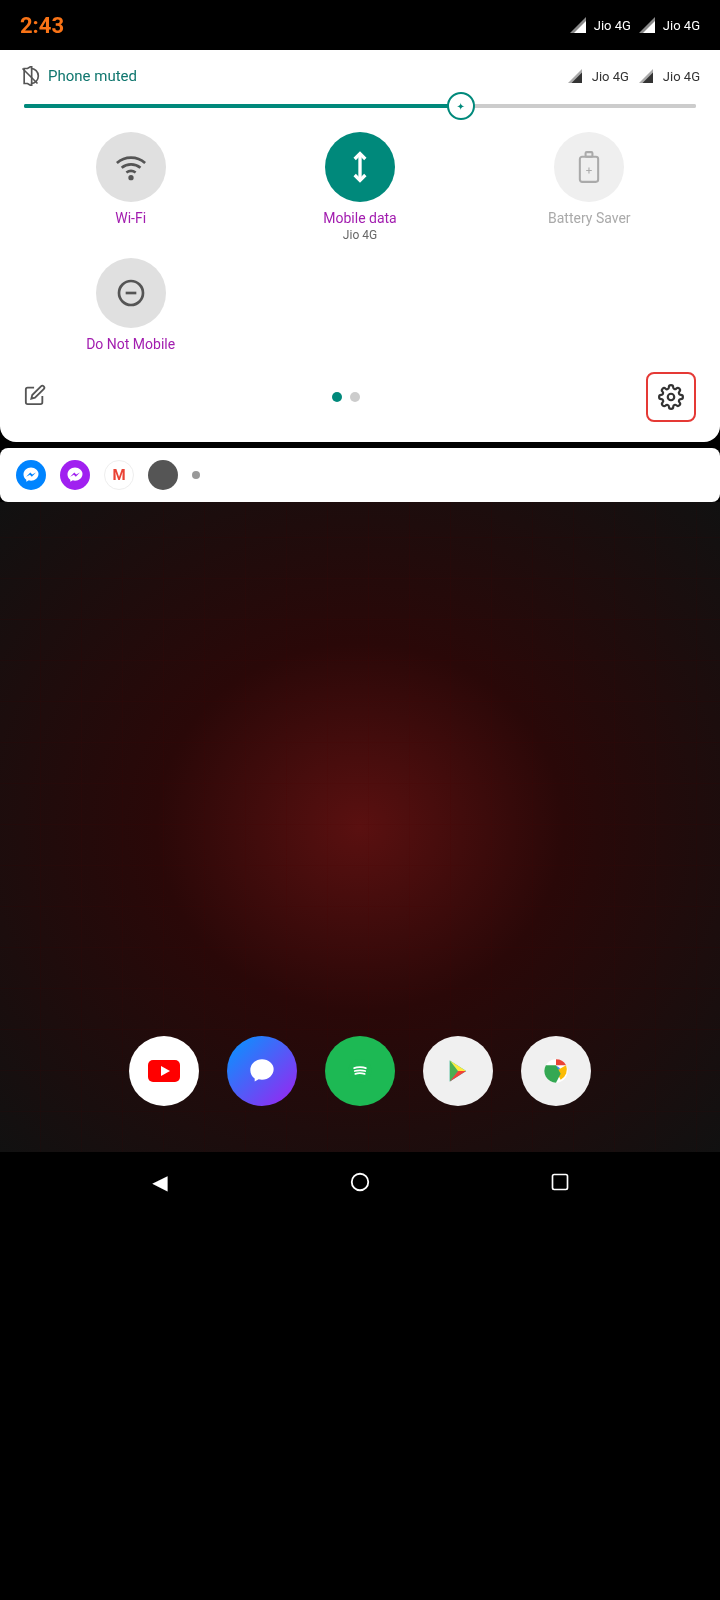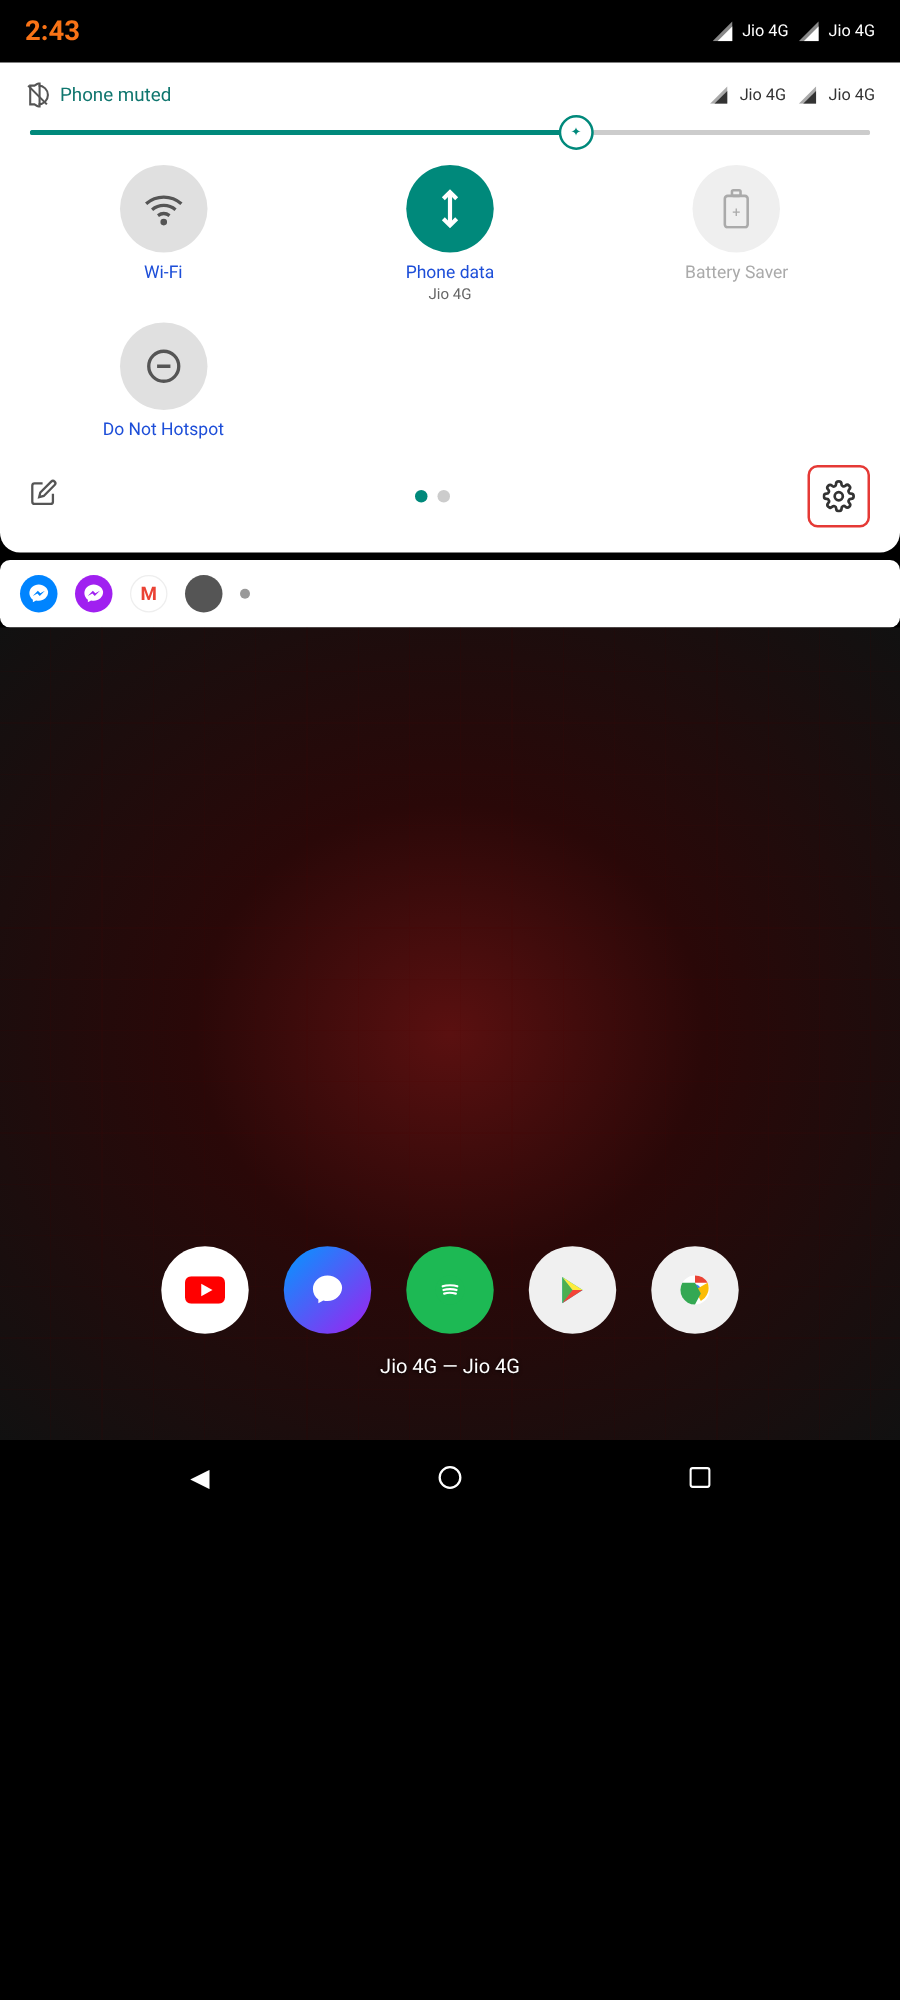--- a/index.html
+++ b/index.html
@@ -133,21 +133,21 @@
     .qs-tile-icon.active {
       background: #00897B;
       color: #fff;
     }
     .qs-tile-icon.disabled {
       background: #efefef;
       color: #aaa;
     }
     .qs-tile-label {
       font-size: 14px;
-      color: #1d4ed8;
+      color: #a21caf;
       text-align: center;
     }
     .qs-tile-sublabel {
       font-size: 12px;
       color: #666;
       text-align: center;
       margin-top: -6px;
     }
     .qs-tile-label.dimmed {
       color: #aaa;
@@ -371,21 +371,21 @@
     </div>
 
     <div class="qs-tile">
       <div class="qs-tile-icon active">
         <svg width="32" height="32" viewBox="0 0 24 24" fill="none" stroke="#fff" stroke-width="2.5">
           <polyline points="8,6 12,2 16,6"></polyline>
           <polyline points="8,18 12,22 16,18"></polyline>
           <line x1="12" y1="2" x2="12" y2="22"></line>
         </svg>
       </div>
-      <span class="qs-tile-label">Phone data</span>
+      <span class="qs-tile-label">Mobile data</span>
       <span class="qs-tile-sublabel">Jio 4G</span>
     </div>
 
 
 
 
     <div class="qs-tile">
       <div class="qs-tile-icon disabled">
         <svg width="24" height="32" viewBox="0 0 18 28" fill="none" stroke="#aaa" stroke-width="1.8">
           <rect x="1" y="5" width="16" height="22" rx="2"></rect>
@@ -398,21 +398,21 @@
 
 
 
     <div class="qs-tile">
       <div class="qs-tile-icon inactive">
         <svg width="32" height="32" viewBox="0 0 24 24" fill="none" stroke="#555" stroke-width="2">
           <circle cx="12" cy="12" r="9"></circle>
           <line x1="8" y1="12" x2="16" y2="12"></line>
         </svg>
       </div>
-      <span class="qs-tile-label">Do Not Hotspot</span>
+      <span class="qs-tile-label">Do Not Mobile</span>
     </div>
 
   </div>
 
   <div class="qs-bottom-bar">
     <div class="qs-edit-btn">
       <svg width="22" height="22" viewBox="0 0 24 24" fill="none" stroke="#555" stroke-width="2">
         <path d="M11 4H4a2 2 0 0 0-2 2v14a2 2 0 0 0 2 2h14a2 2 0 0 0 2-2v-7"></path>
         <path d="M18.5 2.5a2.121 2.121 0 0 1 3 3L12 15l-4 1 1-4 9.5-9.5z"></path>
       </svg>
@@ -489,21 +489,20 @@
       <div class="dock-app app-chrome" style="background:#f0f0f0;">
         <svg width="28" height="28" viewBox="0 0 24 24">
           <circle cx="12" cy="12" r="10" fill="#fff"></circle>
           <circle cx="12" cy="12" r="4" fill="#4285F4"></circle>
           <path d="M12 2a10 10 0 0 1 8.66 5H12V2z" fill="#EA4335"></path>
           <path d="M20.66 7A10 10 0 0 1 16 19.46L12 12l8.66-5z" fill="#FBBC05"></path>
           <path d="M12 22a10 10 0 0 1-8.66-15H12l4 7.46L12 22z" fill="#34A853"></path>
         </svg>
       </div>
     </div>
-    <div class="dock-label">Jio 4G — Jio 4G</div>
   </div>
 </div>
 
 <div class="nav-bar">
   <div class="nav-btn">◀</div>
   <div class="nav-btn">
     <svg width="22" height="22" viewBox="0 0 24 24">
       <circle cx="12" cy="12" r="9" fill="none" stroke="#fff" stroke-width="2"></circle>
     </svg>
   </div>

